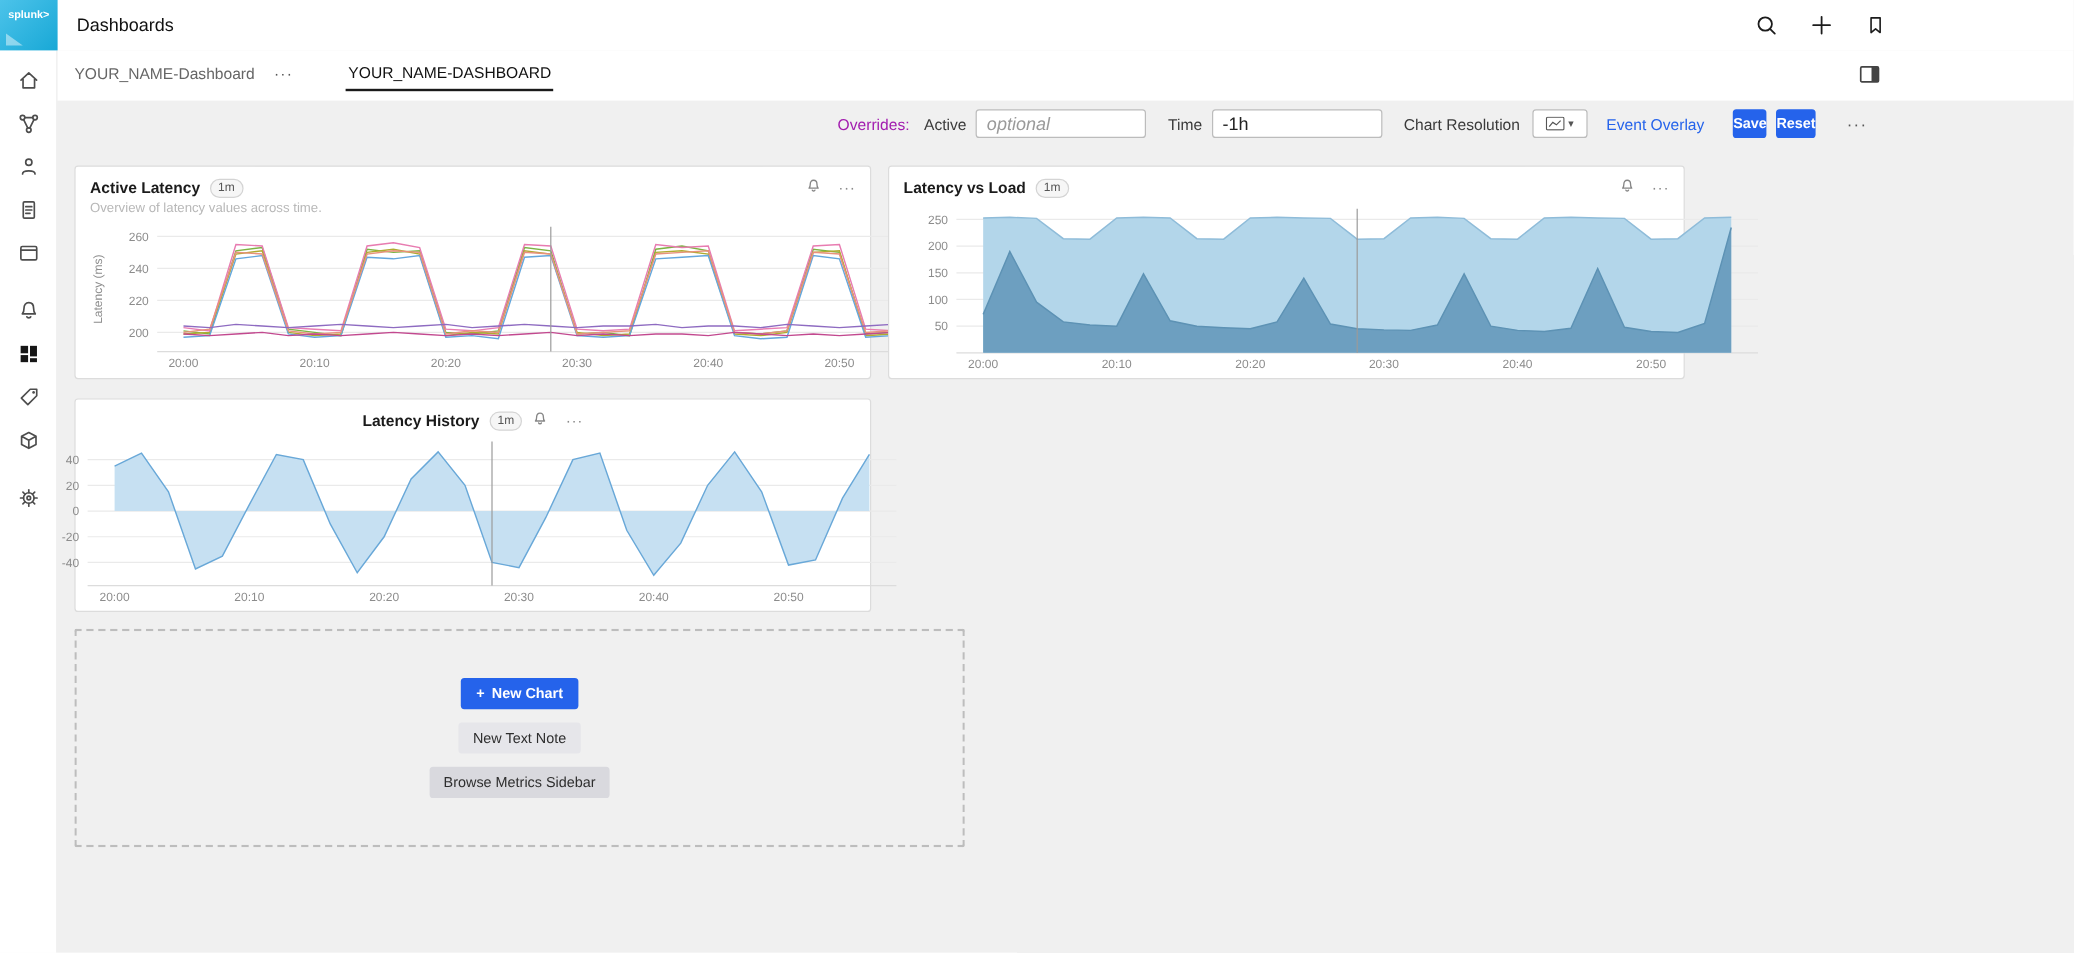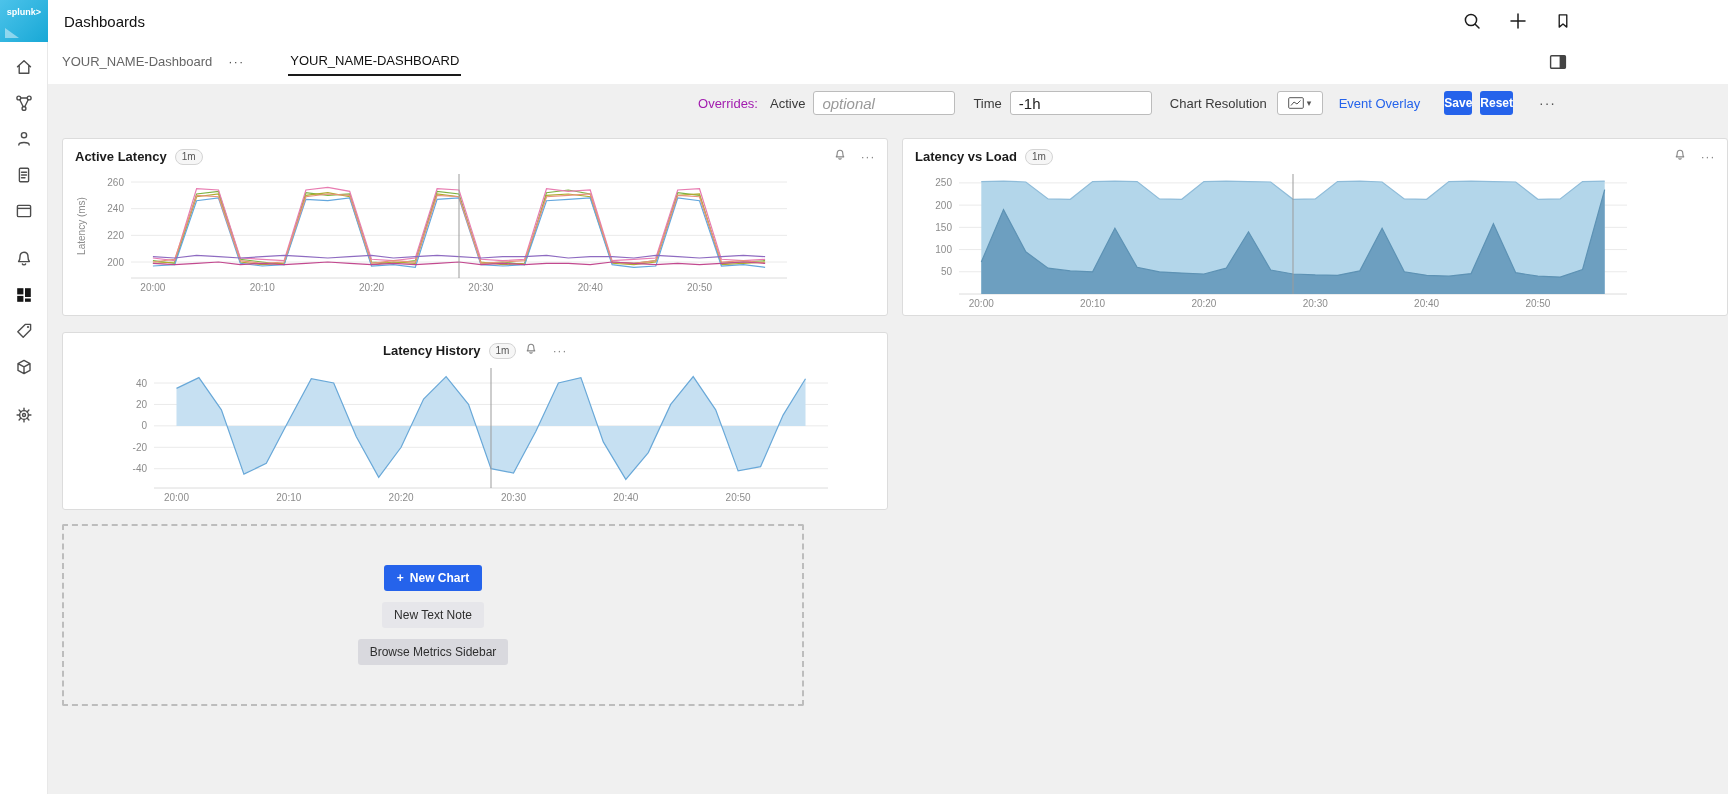--- a/index.html
+++ b/index.html
@@ -66,21 +66,21 @@
     display: flex; align-items: center; justify-content: center; gap: 3px; cursor: pointer; color: #555; font-size: 9px;
   }
   .link-btn { background: none; border: none; color: #2563eb; font-size: 13px; cursor: pointer; padding: 0; }
   .btn { border: none; border-radius: 3px; color: #fff; background: #2563eb; font-size: 12px; font-weight: 700; padding: 5px 0; cursor: pointer; }
   .tb-kebab { background: none; border: none; color: #555; font-size: 14px; letter-spacing: 1px; margin-left: 20px; cursor: pointer; }
 
   
   .content { flex: 1; padding: 16px 0 0 14px; }
   .cards-row { display: flex; gap: 14px; }
   .card {
-    width: 826px; height: 178px; background: #fff; border: 1px solid #dcdcdc; border-radius: 3px;
+    width: 664px; height: 178px; background: #fff; border: 1px solid #dcdcdc; border-radius: 3px;
     display: flex; flex-direction: column;
   }
   .row2 { margin-top: 16px; align-items: center; }
   .card-head { display: flex; align-items: center; gap: 8px; padding: 9px 12px 0; }
   .card-title { font-size: 13px; font-weight: 700; color: #1b1b1b; }
   .badge {
     font-size: 10px; color: #555; background: #f6f6f6; border: 1px solid #d4d4d4;
     border-radius: 8px; padding: 1px 6px; line-height: 1.2;
   }
   .card-tools { margin-left: auto; display: flex; align-items: center; gap: 14px; }
@@ -255,20 +255,21 @@
             <div class="card-tools">
               <button class="bell-btn">
                 <svg width="14" height="14" viewBox="0 0 20 20" fill="none" stroke="#868686" stroke-width="1.6" stroke-linecap="round" stroke-linejoin="round">
                   <path d="M10 3.2 C7.4 3.2 6 5.2 6 7.8 C6 11.2 4.6 12.6 4.6 12.6 H15.4 C15.4 12.6 14 11.2 14 7.8 C14 5.2 12.6 3.2 10 3.2 Z"></path>
                     <path d="M8.4 15 C8.7 16.2 11.3 16.2 11.6 15"></path>
                 </svg>
               </button>
               <button class="kebab-btn">···</button>
             </div>
           </div>
+          <div class="card-sub">Overview of latency values across time.</div>
           <svg class="chart-svg" width="722" height="126">
               <line x1="58" y1="93" x2="714" y2="93" stroke="#eaeaea" stroke-width="1"></line>
               <text x="51" y="96.5" text-anchor="end" class="tick">200</text>
               <line x1="58" y1="66.33333333333334" x2="714" y2="66.33333333333334" stroke="#eaeaea" stroke-width="1"></line>
               <text x="51" y="69.83333333333334" text-anchor="end" class="tick">220</text>
               <line x1="58" y1="39.666666666666664" x2="714" y2="39.666666666666664" stroke="#eaeaea" stroke-width="1"></line>
               <text x="51" y="43.166666666666664" text-anchor="end" class="tick">240</text>
               <line x1="58" y1="13" x2="714" y2="13" stroke="#eaeaea" stroke-width="1"></line>
               <text x="51" y="16.5" text-anchor="end" class="tick">260</text>
               <line x1="58" y1="109" x2="714" y2="109" stroke="#dcdcdc" stroke-width="1"></line>

